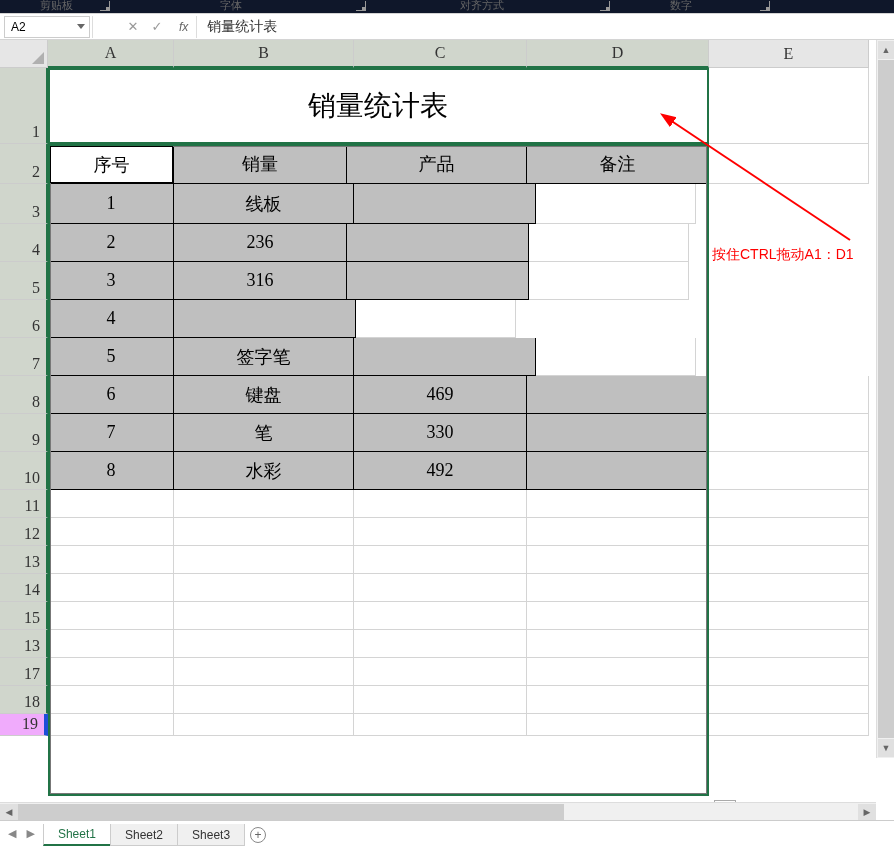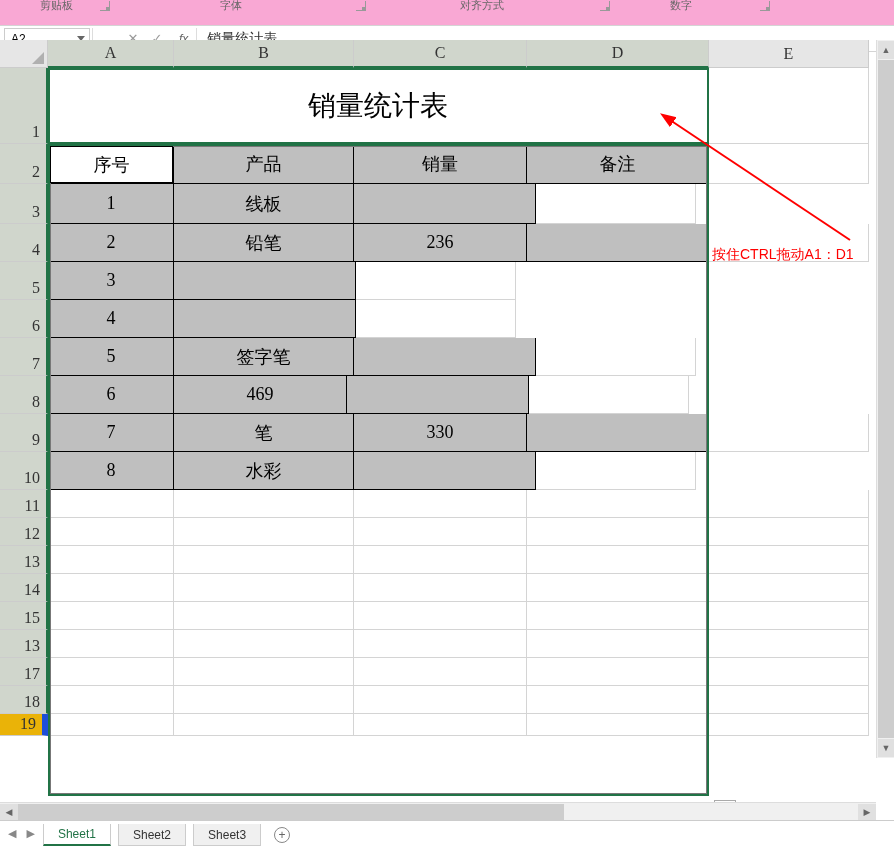--- a/index.html
+++ b/index.html
@@ -1,18 +1,18 @@
 <!DOCTYPE html>
 <html><head>
 <meta charset="utf-8">
 <style>
 * { box-sizing: border-box; margin: 0; padding: 0; }
 body { font-family: "Microsoft YaHei", Arial, sans-serif; font-size: 12px; background: #fff; overflow: hidden; }
 
-.ribbon-bottom { height: 26px; background: #f9a8d4; border-bottom: 1px solid #d4d4d4; display: flex; align-items: flex-start; position: relative; }
+.ribbon-bottom { height: 14px; background: #0f172a; border-bottom: 1px solid #d4d4d4; display: flex; align-items: flex-start; position: relative; }
 .ribbon-group-label { position: absolute; font-size: 11px; color: #666; top: -2px; }
 .dl-icon { position: absolute; width: 10px; height: 10px; border: 1px solid #999; border-top: none; border-left: none; }
 .dl-icon::after { content: ""; position: absolute; right: -1px; bottom: -1px; width: 4px; height: 4px; background: #999; }
 
 .namebox-row { height: 26px; background: #fff; border-bottom: 1px solid #d4d4d4; display: flex; align-items: center; }
 .name-box { width: 86px; height: 22px; border: 1px solid #ccc; margin-left: 4px; display: flex; align-items: center; padding: 0 6px; font-size: 12px; background: #fff; position: relative; }
 .name-box .dd { position: absolute; right: 4px; width: 0; height: 0; border-left: 4px solid transparent; border-right: 4px solid transparent; border-top: 5px solid #666; }
 .fx-area { display: flex; align-items: center; height: 22px; margin-left: 26px; }
 .fx-btn { width: 24px; height: 22px; display: flex; align-items: center; justify-content: center; color: #888; font-size: 13px; }
 .fx-btn.cancel { color: #999; font-family: Arial; }
@@ -23,21 +23,21 @@
 
 .sheet-area { position: relative; }
 .top-left-corner { position: absolute; left: 0; top: 0; width: 48px; height: 28px; background: #e6e6e6; border-right: 1px solid #ccc; border-bottom: 1px solid #ccc; }
 .top-left-corner::after { content: ""; position: absolute; right: 3px; bottom: 3px; width: 0; height: 0; border-right: 12px solid #b0b0b0; border-top: 12px solid transparent; }
 
 .col-headers { position: absolute; left: 48px; top: 0; height: 28px; display: flex; }
 .col-h { background: #e6e6e6; border-right: 1px solid #ccc; border-bottom: 1px solid #ccc; display: flex; align-items: center; justify-content: center; font-size: 16px; color: #333; font-family: "Times New Roman", serif; }
 .col-h.sel { background: #d0d6cc; border-bottom: 2px solid #217346; }
 
 .row-headers { position: absolute; left: 0; top: 28px; }
-.row-h { width: 48px; background: #eab308; border-right: 6px solid #1d4ed8; border-bottom: 1px solid #ccc; display: flex; align-items: flex-end; justify-content: flex-end; padding: 0 6px 2px 0; font-size: 16px; color: #333; font-family: "Times New Roman", serif; }
+.row-h { width: 48px; background: #f0abfc; border-right: 4px solid #1d4ed8; border-bottom: 1px solid #ccc; display: flex; align-items: flex-end; justify-content: flex-end; padding: 0 6px 2px 0; font-size: 16px; color: #333; font-family: "Times New Roman", serif; }
 .row-h.sel { background: #d0d6cc; border-right: 2px solid #217346; }
 
 .grid { position: absolute; left: 48px; top: 28px; }
 .grid-row { display: flex; }
 .cell { border-right: 1px solid #d4d4d4; border-bottom: 1px solid #d4d4d4; display: flex; align-items: center; justify-content: center; font-size: 18px; font-family: "SimSun", "Times New Roman", serif; color: #000; background: #fff; }
 
 .merged-title { font-size: 28px; }
 
 .data-region { background: #bfbfbf !important; border-right: 1px solid #000 !important; border-bottom: 1px solid #000 !important; }
 .data-region.left-edge { border-left: 1px solid #000; }
@@ -49,21 +49,21 @@
 .sel-inner-border { position: absolute; border: 1px solid #777; pointer-events: none; }
 
 .annotation-arrow { position: absolute; pointer-events: none; }
 .annotation-text { position: absolute; color: #ff0000; font-size: 14px; font-family: "SimSun", Arial; }
 
 .quick-analysis { position: absolute; width: 22px; height: 22px; border: 1px solid #aaa; background: #fff; display: flex; align-items: center; justify-content: center; }
 
 .sheet-tabs { position: absolute; bottom: 0; left: 0; right: 0; height: 26px; background: #fff; border-top: 1px solid #ccc; display: flex; align-items: center; }
 .tab-nav { display: flex; align-items: center; padding: 0 8px; gap: 10px; color: #888; }
 .tab-nav span { font-size: 11px; }
-.tabs { display: flex; height: 100%; align-items: flex-end; gap: 8px; }
+.tabs { display: flex; height: 100%; align-items: flex-end; }
 .tab { padding: 4px 14px; border: 1px solid #ccc; border-top: none; background: #fff; font-size: 12px; color: #333; margin-right: -1px; height: 22px; display: flex; align-items: center; }
 .tab.active { border-bottom: 2px solid #217346; background: #fff; font-weight: normal; color: #217346; }
 .tab.inactive { background: #f0f0f0; }
 .add-sheet { width: 28px; height: 22px; display: flex; align-items: center; justify-content: center; color: #666; font-size: 16px; border: 1px solid transparent; }
 .add-sheet-circle { width: 16px; height: 16px; border: 1px solid #888; border-radius: 50%; display: flex; align-items: center; justify-content: center; font-size: 12px; line-height: 1; }
 
 .hscroll { position: absolute; bottom: 26px; left: 0; right: 18px; height: 18px; background: #f0f0f0; border-top: 1px solid #ddd; display: flex; align-items: center; }
 .hscroll .arrow { width: 18px; height: 16px; background: #e0e0e0; display: flex; align-items: center; justify-content: center; color: #666; font-size: 9px; }
 .hscroll .thumb { height: 16px; background: #cdcdcd; }
 .hscroll .track { flex: 1; height: 16px; background: #f0f0f0; position: relative; }
@@ -141,70 +141,72 @@
           <div class="row-h" style="height: 22px;">19</div>
         </div>
 
       <div class="grid" id="grid">
           <div class="grid-row">
             <div class="cell merged-title" style="width: 661px; height: 76px;">销量统计表</div>
             <div class="cell" style="width: 160px; height: 76px;"></div>
           </div>
           <div class="grid-row">
             <div class="cell data-region left-edge top-edge" style="width: 126px; height: 40px;">序号</div>
+            <div class="cell data-region top-edge" style="width: 173px; height: 40px;">销量</div>
             <div class="cell data-region top-edge" style="width: 180px; height: 40px;">产品</div>
-            <div class="cell data-region top-edge" style="width: 173px; height: 40px;">销量</div>
             <div class="cell data-region top-edge" style="width: 182px; height: 40px;">备注</div>
             <div class="cell" style="width: 160px; height: 40px;"></div>
           </div>
           <div class="grid-row">
             <div class="cell data-region left-edge" style="width: 126px; height: 40px; font-family: &quot;Times New Roman&quot;, serif;">1</div>
             <div class="cell data-region" style="width: 180px; height: 40px;">线板</div>
             <div class="cell data-region" style="width: 182px; height: 40px;"></div>
             <div class="cell" style="width: 160px; height: 40px;"></div>
           </div>
           <div class="grid-row">
             <div class="cell data-region left-edge" style="width: 126px; height: 38px; font-family: &quot;Times New Roman&quot;, serif;">2</div>
-            <div class="cell data-region" style="width: 180px; height: 38px;">铅笔</div>
             <div class="cell data-region" style="width: 173px; height: 38px; font-family: &quot;Times New Roman&quot;, serif;">236</div>
             <div class="cell data-region" style="width: 182px; height: 38px;"></div>
             <div class="cell" style="width: 160px; height: 38px;"></div>
           </div>
           <div class="grid-row">
             <div class="cell data-region left-edge" style="width: 126px; height: 38px; font-family: &quot;Times New Roman&quot;, serif;">3</div>
+            <div class="cell data-region" style="width: 173px; height: 38px; font-family: &quot;Times New Roman&quot;, serif;">316</div>
             <div class="cell data-region" style="width: 182px; height: 38px;"></div>
             <div class="cell" style="width: 160px; height: 38px;"></div>
           </div>
           <div class="grid-row">
             <div class="cell data-region left-edge" style="width: 126px; height: 38px; font-family: &quot;Times New Roman&quot;, serif;">4</div>
             <div class="cell data-region" style="width: 182px; height: 38px;"></div>
             <div class="cell" style="width: 160px; height: 38px;"></div>
           </div>
           <div class="grid-row">
             <div class="cell data-region left-edge" style="width: 126px; height: 38px; font-family: &quot;Times New Roman&quot;, serif;">5</div>
             <div class="cell data-region" style="width: 180px; height: 38px;">签字笔</div>
             <div class="cell data-region" style="width: 182px; height: 38px;"></div>
             <div class="cell" style="width: 160px; height: 38px;"></div>
           </div>
           <div class="grid-row">
             <div class="cell data-region left-edge" style="width: 126px; height: 38px; font-family: &quot;Times New Roman&quot;, serif;">6</div>
+            <div class="cell data-region" style="width: 180px; height: 38px;">键盘</div>
             <div class="cell data-region" style="width: 173px; height: 38px; font-family: &quot;Times New Roman&quot;, serif;">469</div>
             <div class="cell data-region" style="width: 182px; height: 38px;"></div>
             <div class="cell" style="width: 160px; height: 38px;"></div>
           </div>
           <div class="grid-row">
             <div class="cell data-region left-edge" style="width: 126px; height: 38px; font-family: &quot;Times New Roman&quot;, serif;">7</div>
             <div class="cell data-region" style="width: 180px; height: 38px;">笔</div>
             <div class="cell data-region" style="width: 173px; height: 38px; font-family: &quot;Times New Roman&quot;, serif;">330</div>
             <div class="cell data-region" style="width: 182px; height: 38px;"></div>
             <div class="cell" style="width: 160px; height: 38px;"></div>
           </div>
           <div class="grid-row">
             <div class="cell data-region left-edge" style="width: 126px; height: 38px; font-family: &quot;Times New Roman&quot;, serif;">8</div>
             <div class="cell data-region" style="width: 180px; height: 38px;">水彩</div>
+            <div class="cell data-region" style="width: 173px; height: 38px; font-family: &quot;Times New Roman&quot;, serif;">492</div>
             <div class="cell data-region" style="width: 182px; height: 38px;"></div>
             <div class="cell" style="width: 160px; height: 38px;"></div>
           </div>
           <div class="grid-row">
             <div class="cell" style="width: 126px; height: 28px;"></div>
             <div class="cell" style="width: 180px; height: 28px;"></div>
             <div class="cell" style="width: 173px; height: 28px;"></div>
             <div class="cell" style="width: 182px; height: 28px;"></div>
             <div class="cell" style="width: 160px; height: 28px;"></div>
           </div>

